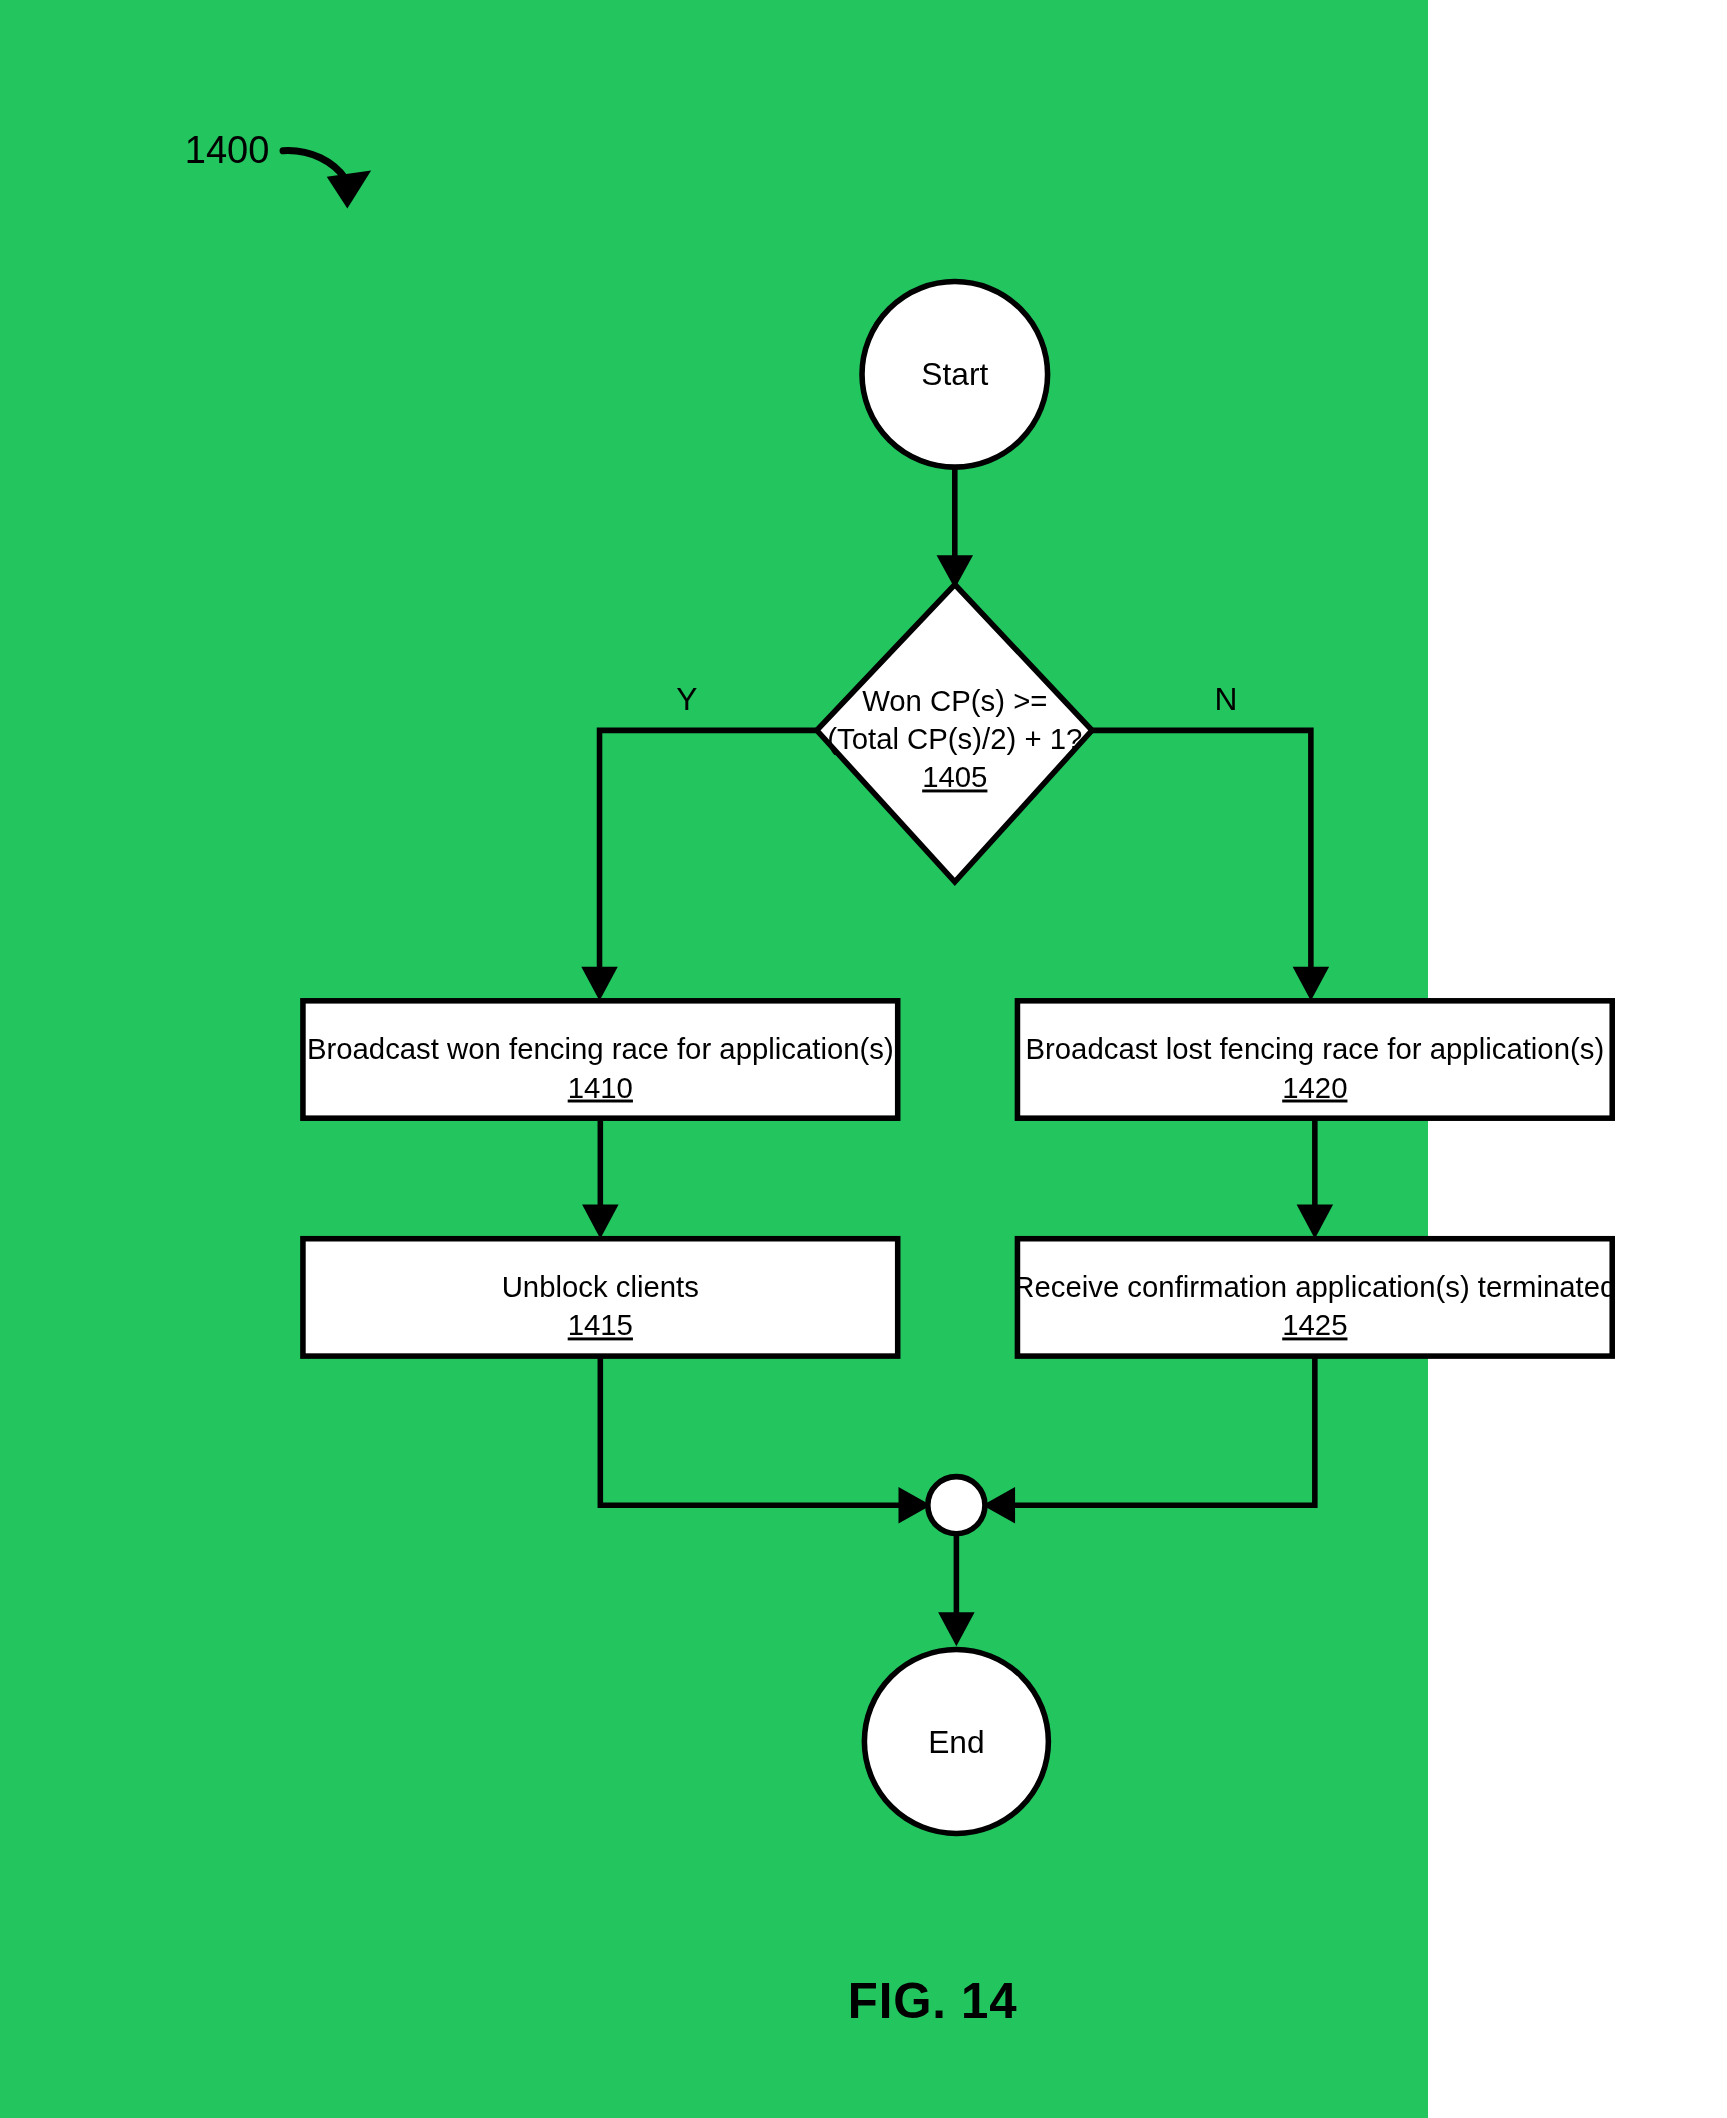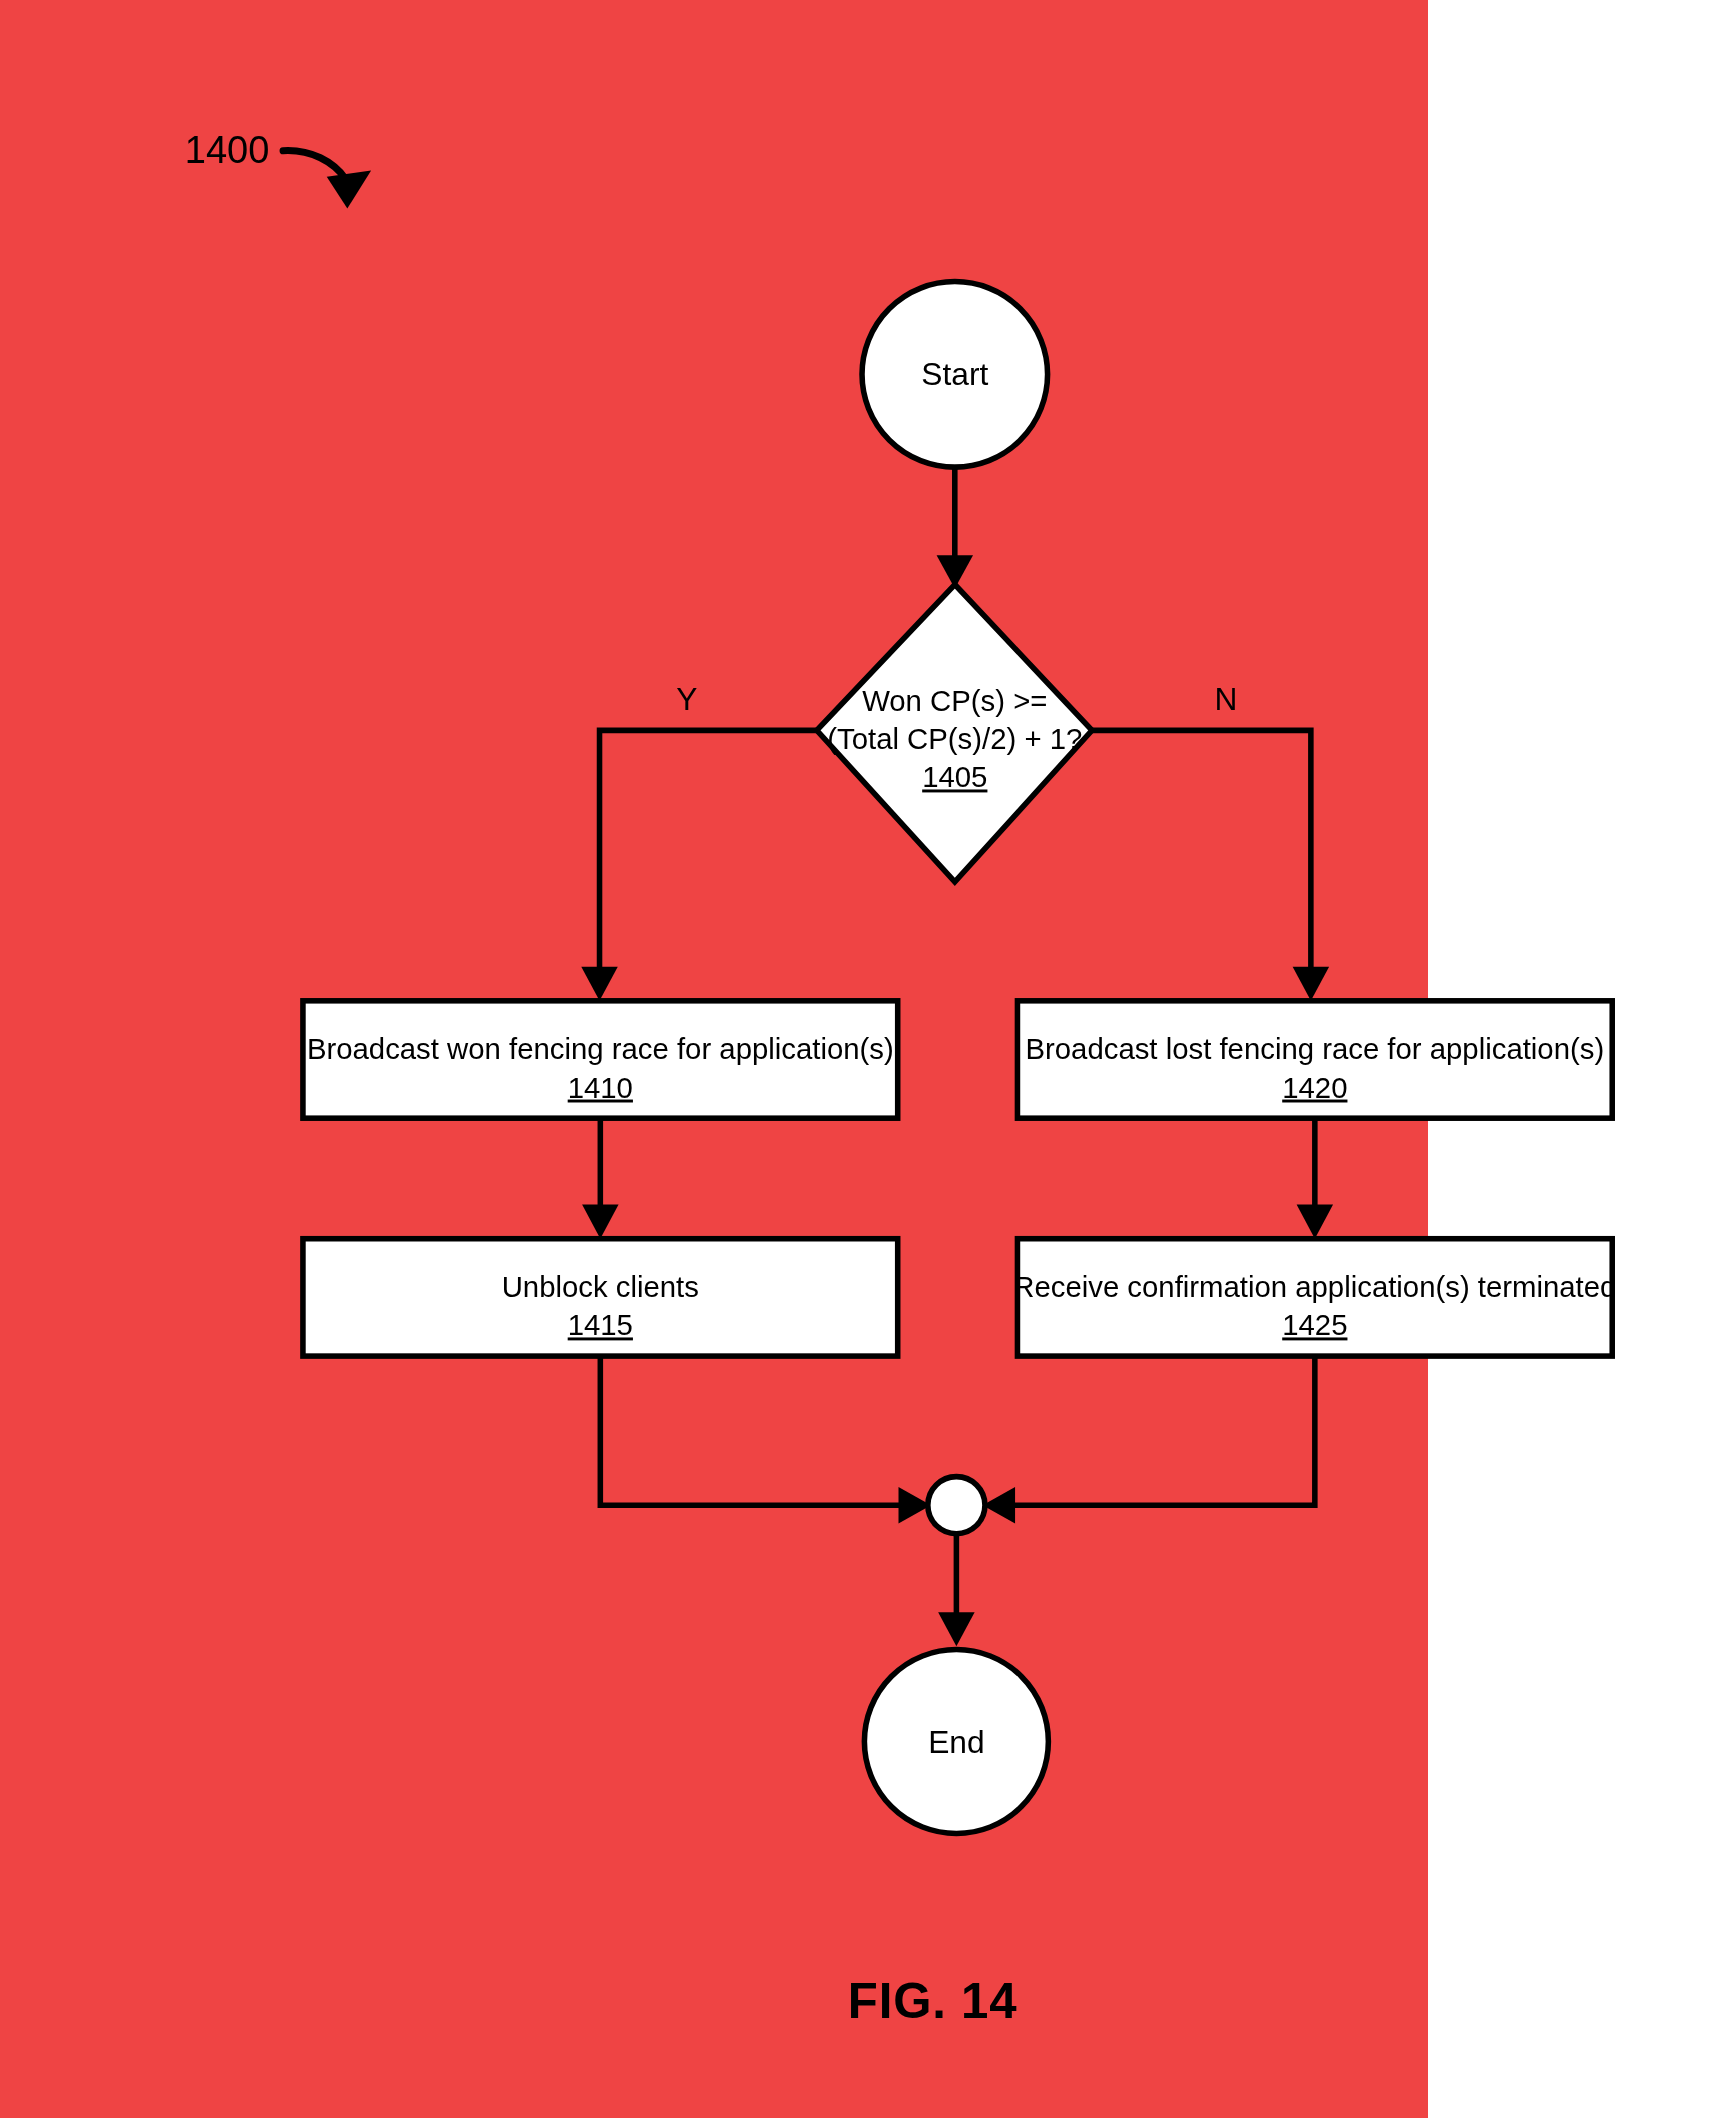--- a/index.html
+++ b/index.html
@@ -12,21 +12,21 @@
     width: 1728px;
     height: 2119px;
     font-family: "Liberation Sans", sans-serif;
     color: #000000;
     overflow: hidden;
   }
   #figure-root {
     position: relative;
     width: 1428px;
     height: 2119px;
-    background: #ef4444;
+    background: #22c55e;
   }
   svg.flow-canvas {
     position: absolute;
     top: 0;
     left: 0;
     width: 1728px;
     height: 2119px;
     display: block;
   }
   .shape-stroke {

